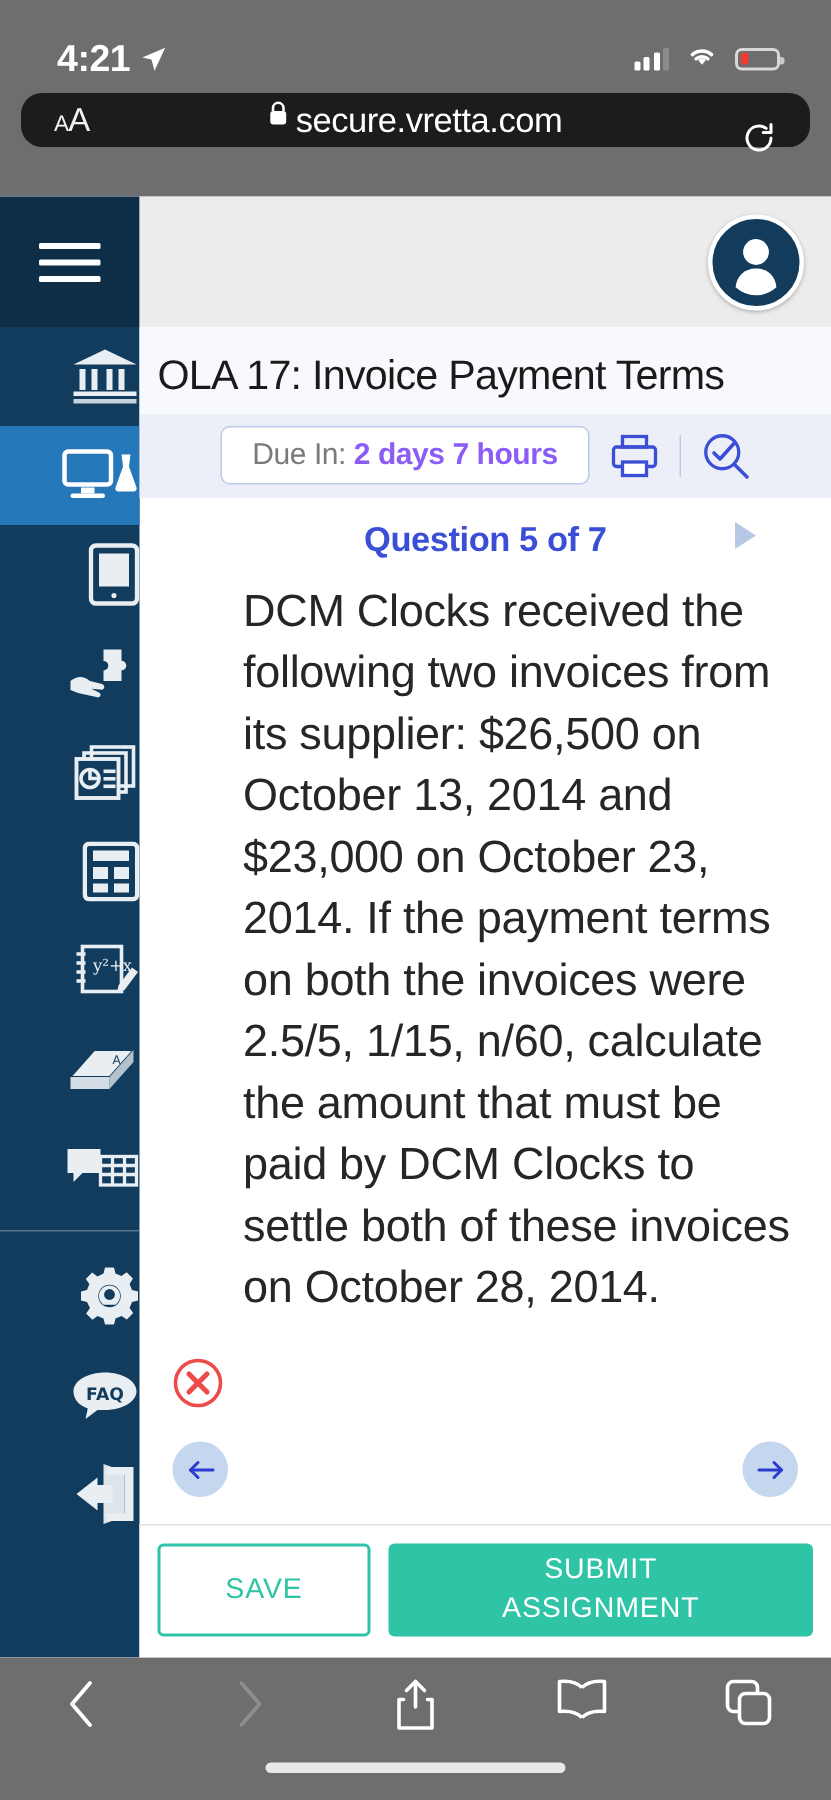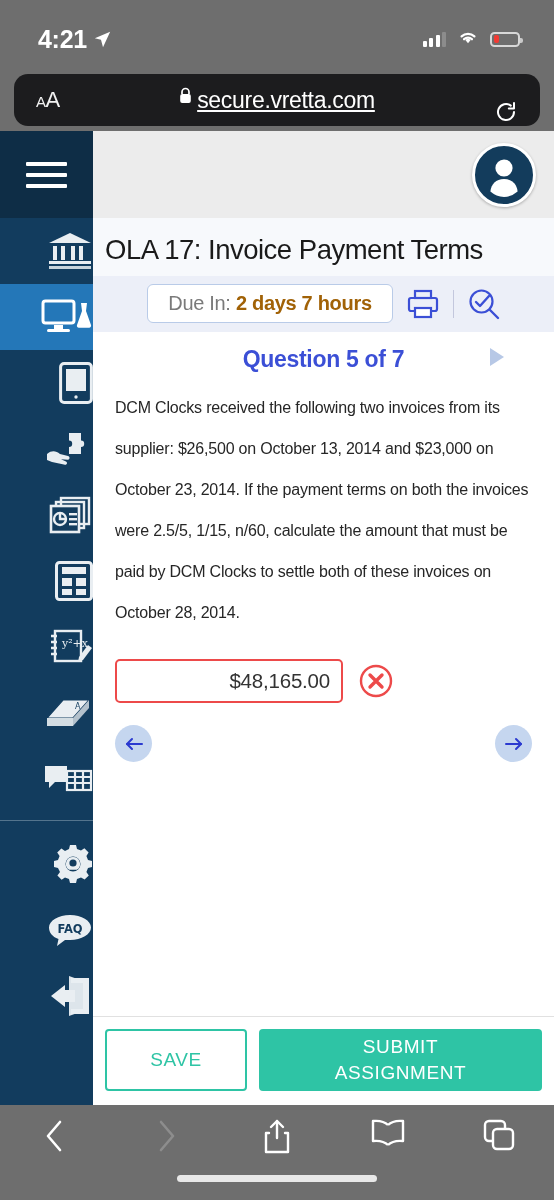--- a/index.html
+++ b/index.html
@@ -32,22 +32,22 @@
     position:relative; box-sizing:border-box; padding:1.5px;
   }
   .battery:after {
     content:""; position:absolute; right:-4.5px; top:4px;
     width:2.5px; height:5px; background:#c9c9c9; border-radius:0 2px 2px 0;
   }
   .battery b { display:block; height:100%; width:22%; background:#f23a33; border-radius:2px; }
 
   
   .urlbar {
-    margin:12px 14px; height:52px; background:#1c1c1e; border-radius:14px;
-    display:flex; align-items:center; position:relative; color:#fff;text-decoration:underline;
+    margin:0 14px; height:36px; background:#1c1c1e; border-radius:14px;
+    display:flex; align-items:center; position:relative; color:#fff;
   }
   .aa { position:absolute; left:22px; font-size:22px; letter-spacing:-0.5px; color:#f2f2f2; }
   .aa small { font-size:15px; }
   .urlcenter {
     flex:1; display:flex; justify-content:center; gap:5px;
     font-size:23px; letter-spacing:-0.3px;
   }
   .lock { width:13px; height:17px; display:block; }
   .reload { position:absolute; right:22px; width:24px; height:24px; display:block; }
 
@@ -102,39 +102,39 @@
 
   .duebar {
     background:#eceff8; display:flex; align-items:center; justify-content:center;
     gap:14px; padding:8px 0 9px;
   }
   .duepill {
     background:#fff; border:1px solid #b9cbe8; border-radius:6px;
     padding:7px 20px; font-size:20px; color:#7a7a7a; letter-spacing:-0.3px;
     white-space:nowrap;
   }
-  .duepill b { color:#a16207; font-weight:bold; }
+  .duepill b { color:#8b5cf6; font-weight:bold; }
   .duebar .vline { width:1px; height:28px; background:#c3c7dd; }
   .icobtn { display:flex; align-items:center; justify-content:center; }
   .icobtn svg { display:block; }
 
   .qhead {
     display:flex; align-items:center; justify-content:center; position:relative;
     padding:14px 13px 8px;
   }
   .qhead span { font-size:23px; color:#3b4fd6; font-weight:bold; letter-spacing:-0.3px; }
   .qnext {
     position:absolute; right:50px; top:50%; transform:translateY(-50%);
     width:0; height:0; border-left:14px solid #b7c8e6;
     border-top:9px solid transparent; border-bottom:9px solid transparent;
   }
 
   .qbody {
-    padding:6px 22px 0 22px; font-size:16px; line-height:41px;
-    color:#262626; letter-spacing:-0.2px;
+    padding:6px 22px 0 22px; font-size:30px; line-height:41px;
+    color:#262626; letter-spacing:-0.2px;margin-left:47px;
   }
 
   .answerrow { display:flex; align-items:center; gap:16px; padding:26px 0 0 22px; }
   .answerbox {
     width:228px; height:44px; border:2px solid #ed4a4a; border-radius:5px;
     background:#fff; box-sizing:border-box; display:flex; align-items:center;
     justify-content:flex-end; padding-right:11px;
     font-size:20.5px; color:#333; letter-spacing:-0.2px;
   }
   .wrongmark { width:34px; height:34px; display:block; }
@@ -418,21 +418,20 @@
       </div>
 
       <div class="qhead">
         <span>Question 5 of 7</span>
         <div class="qnext"></div>
       </div>
 
       <div class="qbody">DCM Clocks received the following two invoices from its supplier: $26,500 on October 13, 2014 and $23,000 on October 23, 2014. If the payment terms on both the invoices were 2.5/5, 1/15, n/60, calculate the amount that must be paid by DCM Clocks to settle both of these invoices on October 28, 2014.</div>
 
       <div class="answerrow">
-        <div class="answerbox" placeholder="">$48,165.00</div>
         <span>
           <svg class="wrongmark" viewBox="0 0 34 34">
             <circle cx="17" cy="17" r="15" fill="none" stroke="#ed4a4a" stroke-width="2.4"></circle>
             <path d="M11 11l12 12M23 11L11 23" stroke="#ed4a4a" stroke-width="3.4" stroke-linecap="round"></path>
           </svg>
         </span>
       </div>
 
       <div class="navrow">
         <div class="navbtn">

